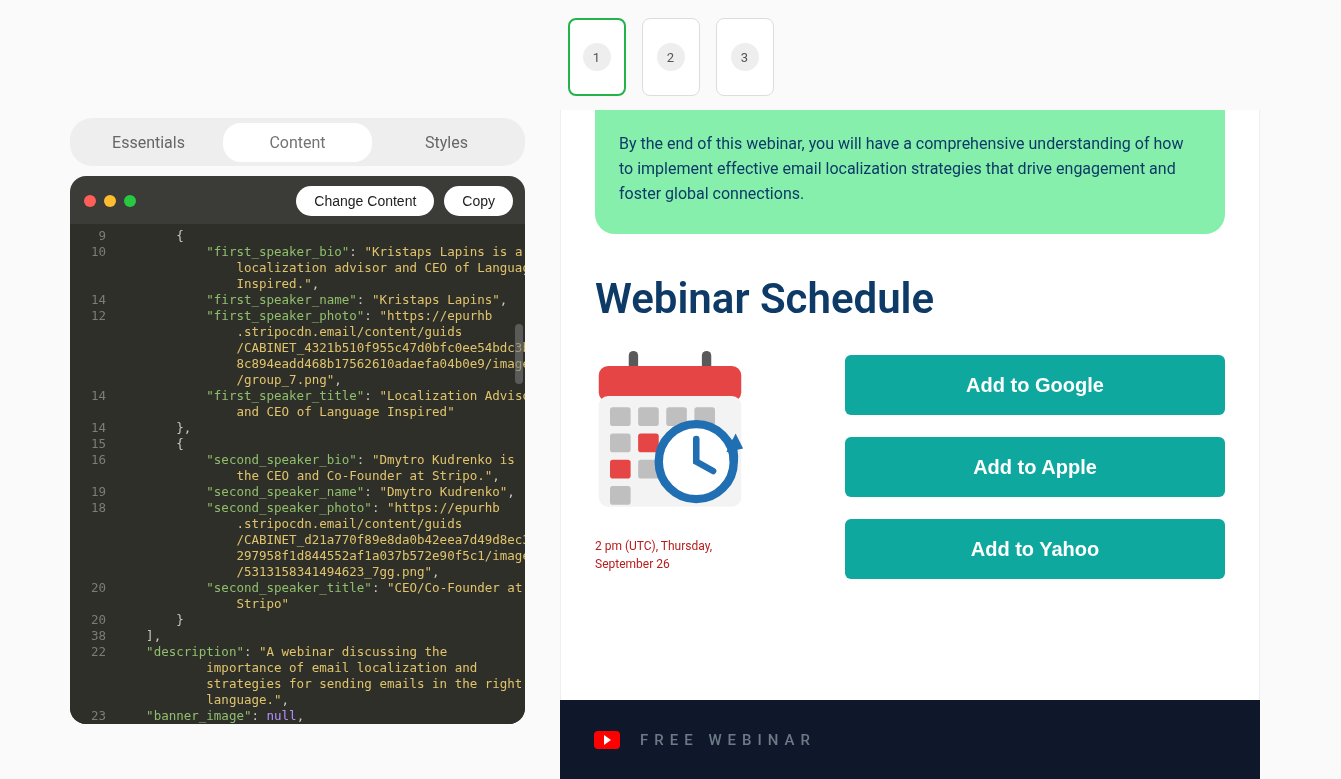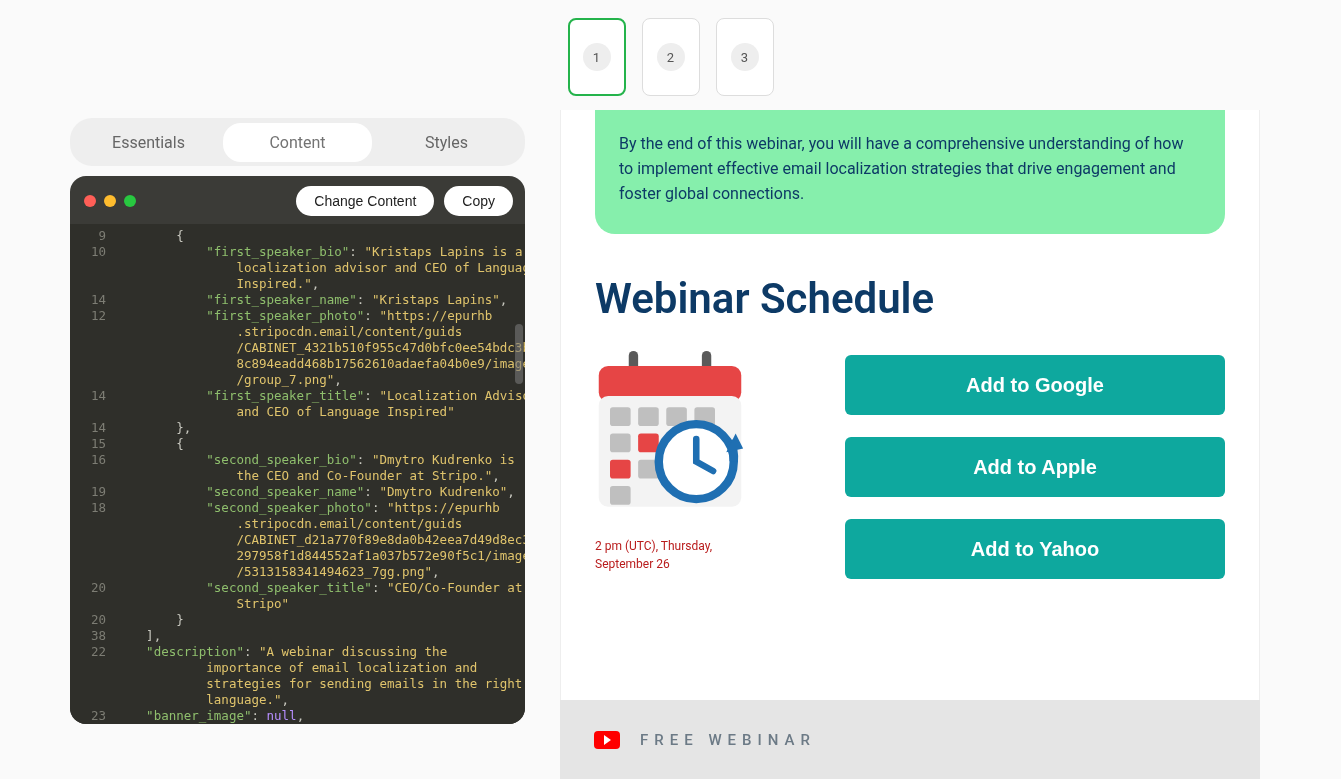--- a/index.html
+++ b/index.html
@@ -199,21 +199,21 @@
     font-weight: 600;
     cursor: pointer;
   }
 
   .footer-banner {
     position: absolute;
     top: 700px;
     left: 560px;
     width: 700px;
     height: 79px;
-    background: #e5e5e5;
+    background: #0f172a;
     display: flex;
     align-items: center;
     padding: 0 34px;
     gap: 20px;
   }
   .youtube-badge {
     width: 26px; height: 18px;
     background: #ff0000;
     border-radius: 4px;
     position: relative;

